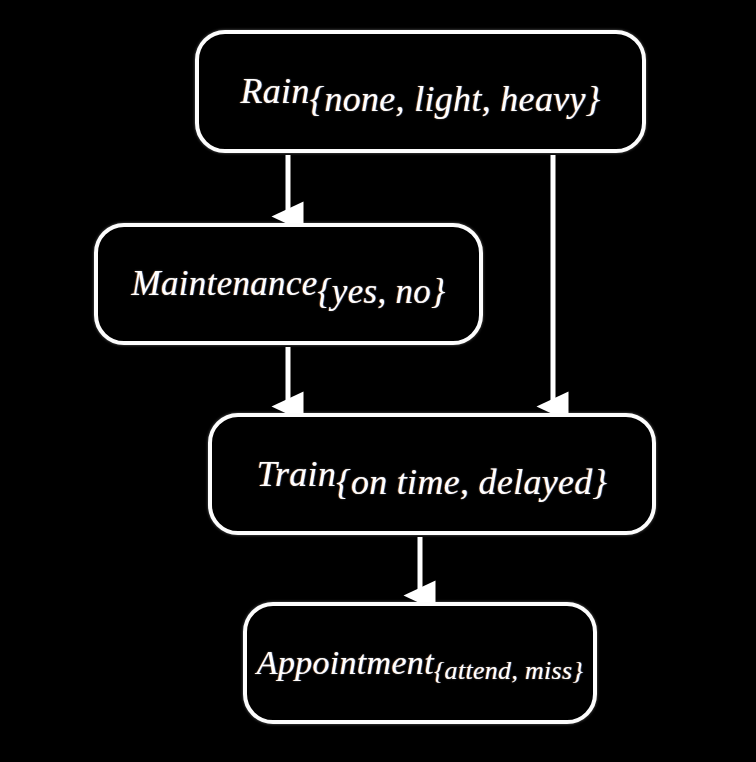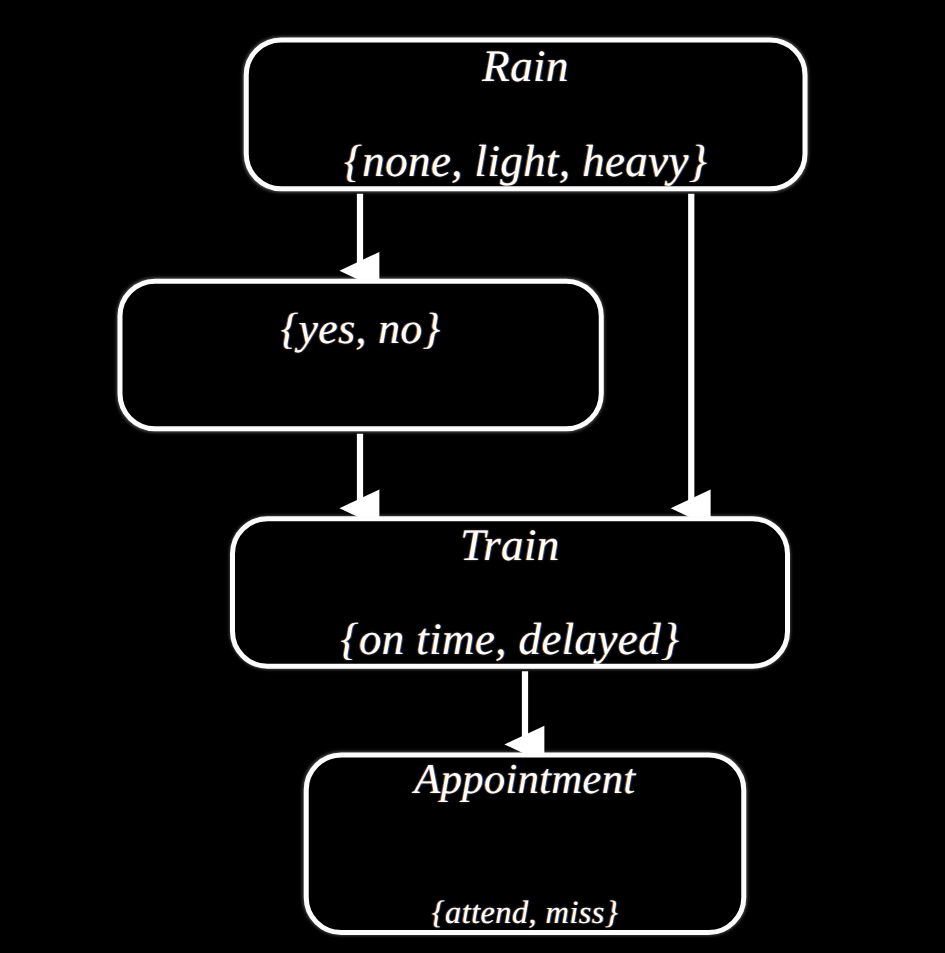--- a/index.html
+++ b/index.html
@@ -35,23 +35,23 @@
 
   
   .node {
     position: absolute;
     z-index: 2;
     box-sizing: border-box;
     background: #000000;
     border: 4px solid #fdfdfd;
     border-radius: 30px;
     display: flex;
-    flex-direction: column;
+    flex-direction: row;
     align-items: center;
-    justify-content: space-between;
+    justify-content: center;
     text-align: center;
     color: #ffffff;
     box-shadow: 0 0 3px rgba(255,255,255,0.40);
   }
 
   .node-title,
   .node-states {
     display: block;
     font-style: italic;
     font-weight: normal;
@@ -71,22 +71,22 @@
   }
   .node-states {
     font-size: 35px;
     line-height: 1.12;
     margin-top: 16px;
   }
 
   
   #node-rain        { left: 195px; top:  30px; width: 451px; height: 123px; }
   #node-maintenance { left:  94px; top: 223px; width: 389px; height: 122px; }
-  #node-train       { left: 184px; top: 413px; width: 448px; height: 122px; }
-  #node-appointment { left: 243px; top: 602px; width: 354px; height: 146px; }
+  #node-train       { left: 208px; top: 413px; width: 448px; height: 122px; }
+  #node-appointment { left: 243px; top: 602px; width: 354px; height: 122px; }
 
   #node-rain .node-title        { font-size: 36px; }
   #node-rain .node-states       { font-size: 36px; }
   #node-train .node-title       { font-size: 36px; }
   #node-train .node-states      { font-size: 36px; }
   #node-appointment .node-title { font-size: 34px; }
   #node-appointment .node-states{ font-size: 26px; }
 </style>
 </head>
 <body>
@@ -108,20 +108,21 @@
 
     <line x1="420" y1="537" x2="420" y2="595" stroke="#ffffff" stroke-width="5" marker-end="url(#arrowhead)"></line>
   </svg>
 
   <div class="node" id="node-rain">
     <span class="node-title">Rain</span>
     <span class="node-states">{none, light, heavy}</span>
   </div>
 
   <div class="node" id="node-maintenance">
+    <span class="node-title">Maintenance</span>
     <span class="node-states">{yes, no}</span>
   </div>
 
   <div class="node" id="node-train">
     <span class="node-title">Train</span>
     <span class="node-states">{on time, delayed}</span>
   </div>
 
   <div class="node" id="node-appointment">
     <span class="node-title">Appointment</span>

